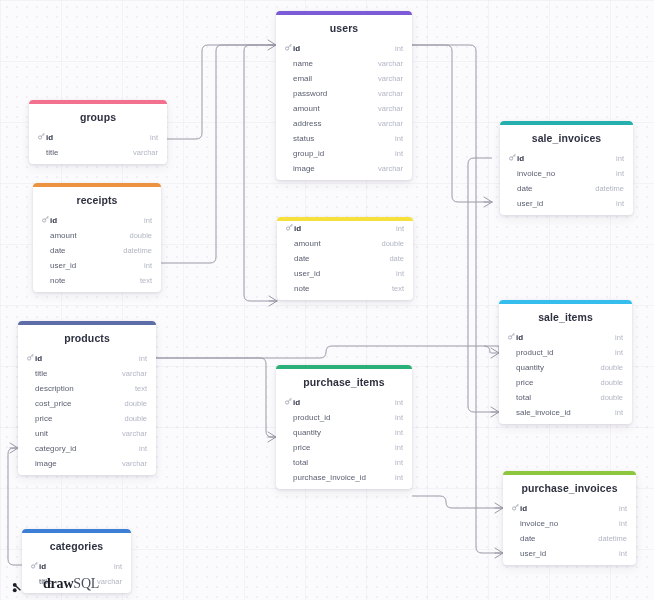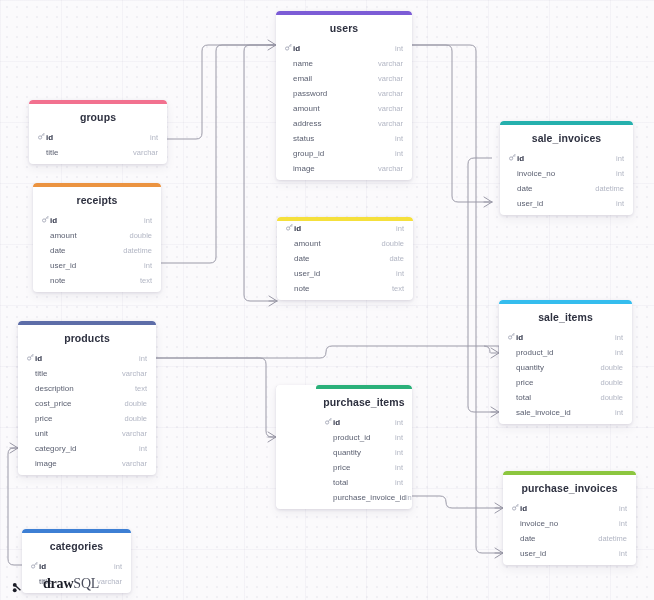--- a/index.html
+++ b/index.html
@@ -523,21 +523,21 @@
           </div>
           <div class="row">
             <div class="col">
               <span class="kpad"></span>
               <span class="cname">sale_invoice_id</span>
             </div>
             <span class="ctype">int</span>
           </div>
         </div>
       </div>
-      <div class="table" style="left: 276px; top: 385px; width: 136px; padding-left: 40px;">
+      <div class="table" style="left: 276px; top: 365px; width: 136px;">
         <div class="accent" style="background: rgb(43, 176, 122);"></div>
         <div class="tname">purchase_items</div>
         <div class="rows">
           <div class="row pk">
             <div class="col">
               <span class="keyicon">
                 <svg viewBox="0 0 10 10" width="7" height="7">
                   <circle cx="3" cy="6.4" r="2.3" fill="none" stroke="#8f93a6" stroke-width="1"></circle>
                   <path d="M4.6,4.8 L8.6,0.9 M7.1,2.4 L8.1,3.4 M8.6,0.9 L9.4,1.7" stroke="#8f93a6" stroke-width="1" fill="none" stroke-linecap="round"></path>
                 </svg>

